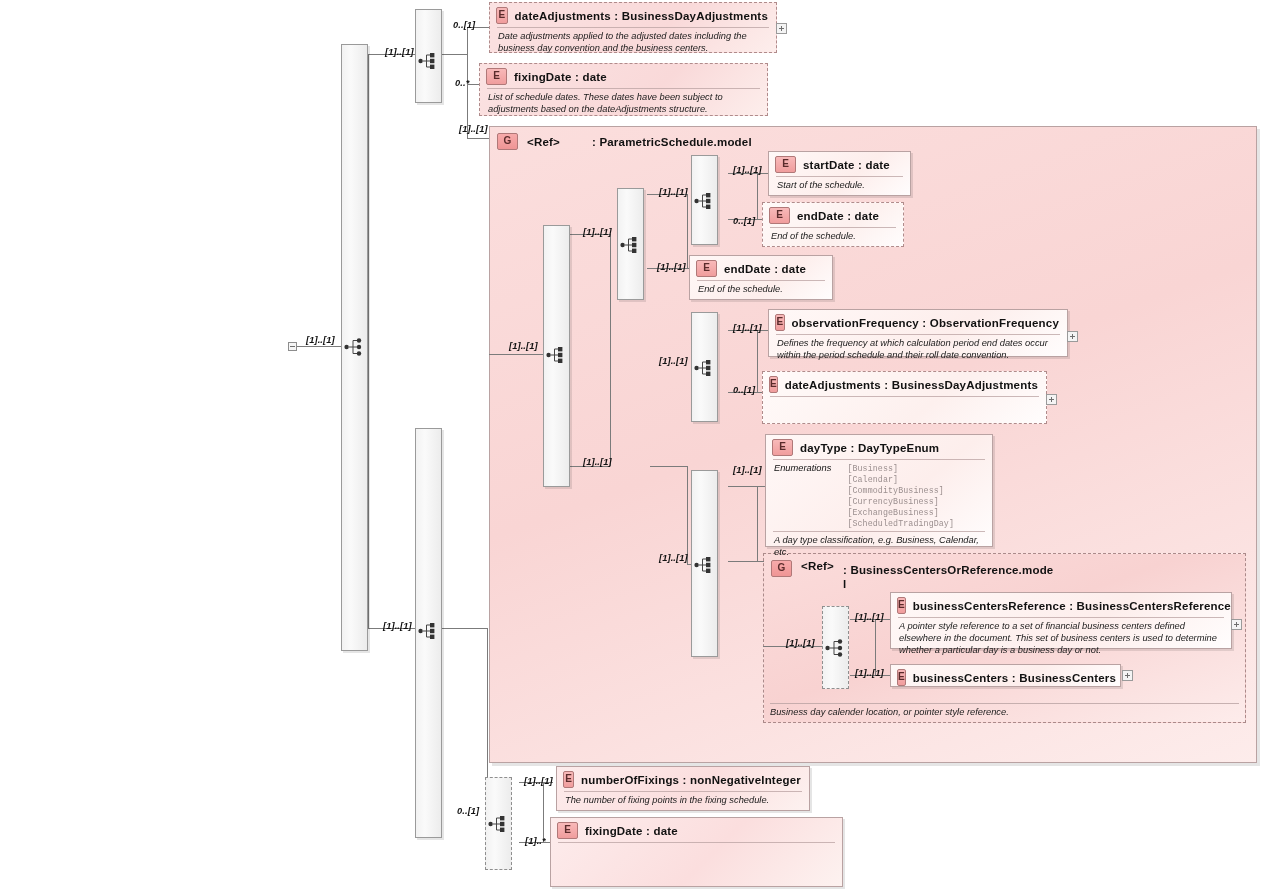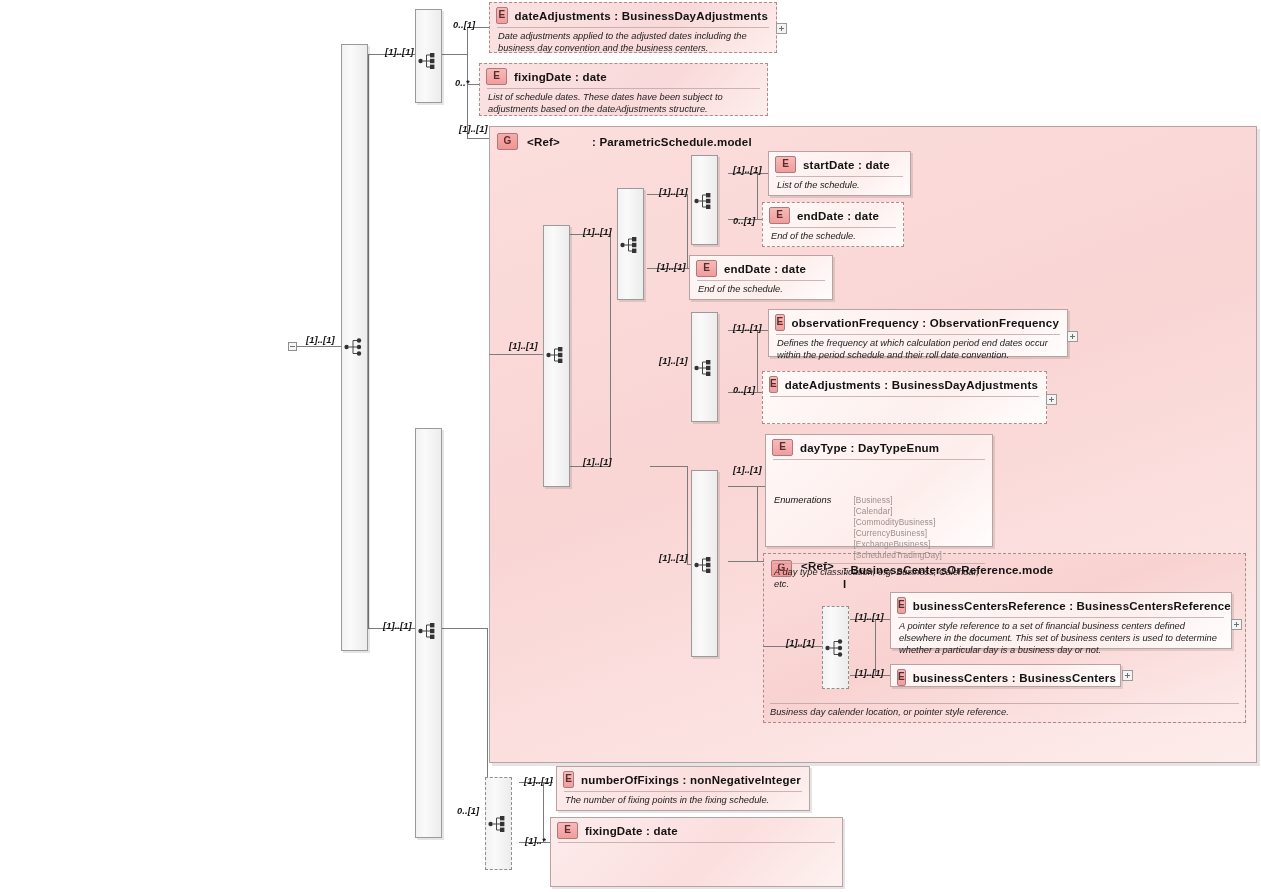--- a/index.html
+++ b/index.html
@@ -44,24 +44,24 @@
     font-size:11.5px;font-weight:bold;color:#111;letter-spacing:.2px;
     white-space:nowrap;
   }
   .nsep{height:1px;background:#b9a2a2;margin:0 7px;opacity:.75;}
   .ndesc{
     font-size:9.3px;font-style:italic;color:#1b1b1b;line-height:1.28;
     padding:3px 8px 4px 8px;
   }
 
   
-  .enumwrap{display:flex;padding:3px 8px 2px 8px;gap:22px;margin-top:32px;}
+  .enumwrap{display:flex;padding:3px 8px 2px 8px;gap:16px;}
   .enumlbl{font-size:9.3px;font-style:italic;color:#111;white-space:nowrap;}
   .enumlist{font-size:8.3px;color:#9b8f8f;line-height:1.33;
-    font-family:Liberation Sans, sans-serif;letter-spacing:.1px;}
+    font-family:Liberation Mono, monospace;letter-spacing:.1px;}
 
   
   .comp{
     position:absolute;box-sizing:border-box;
     background:linear-gradient(90deg,#f2f2f2 0%,#fafafa 35%,#ececec 100%);
     border:1px solid #9a9a9a;
     box-shadow:2px 2px 0 rgba(0,0,0,.10);
   }
   .comp.dash{border:1px dashed #8f8f8f;box-shadow:none;}
   .comp .glyph{position:absolute;left:50%;transform:translate(-50%,-50%);}
@@ -338,21 +338,21 @@
     <div class="ndesc">List of schedule dates. These dates have been subject to adjustments based on the dateAdjustments structure.</div>
   </div>
   <div class="card" style="left:455px;top:78px;">0..*</div>
 
   <div class="node white" style="left:768px;top:151px;width:143px;height:45px;">
     <div class="hdr">
       <span class="badge">E</span>
       <span class="ntitle">startDate : date</span>
     </div>
     <div class="nsep"></div>
-    <div class="ndesc">List of the schedule.</div>
+    <div class="ndesc">Start of the schedule.</div>
   </div>
   <div class="card" style="left:733px;top:165px;">[1]..[1]</div>
 
   <div class="node optw" style="left:762px;top:202px;width:142px;height:45px;">
     <div class="hdr">
       <span class="badge">E</span>
       <span class="ntitle">endDate : date</span>
     </div>
     <div class="nsep"></div>
     <div class="ndesc">End of the schedule.</div>

